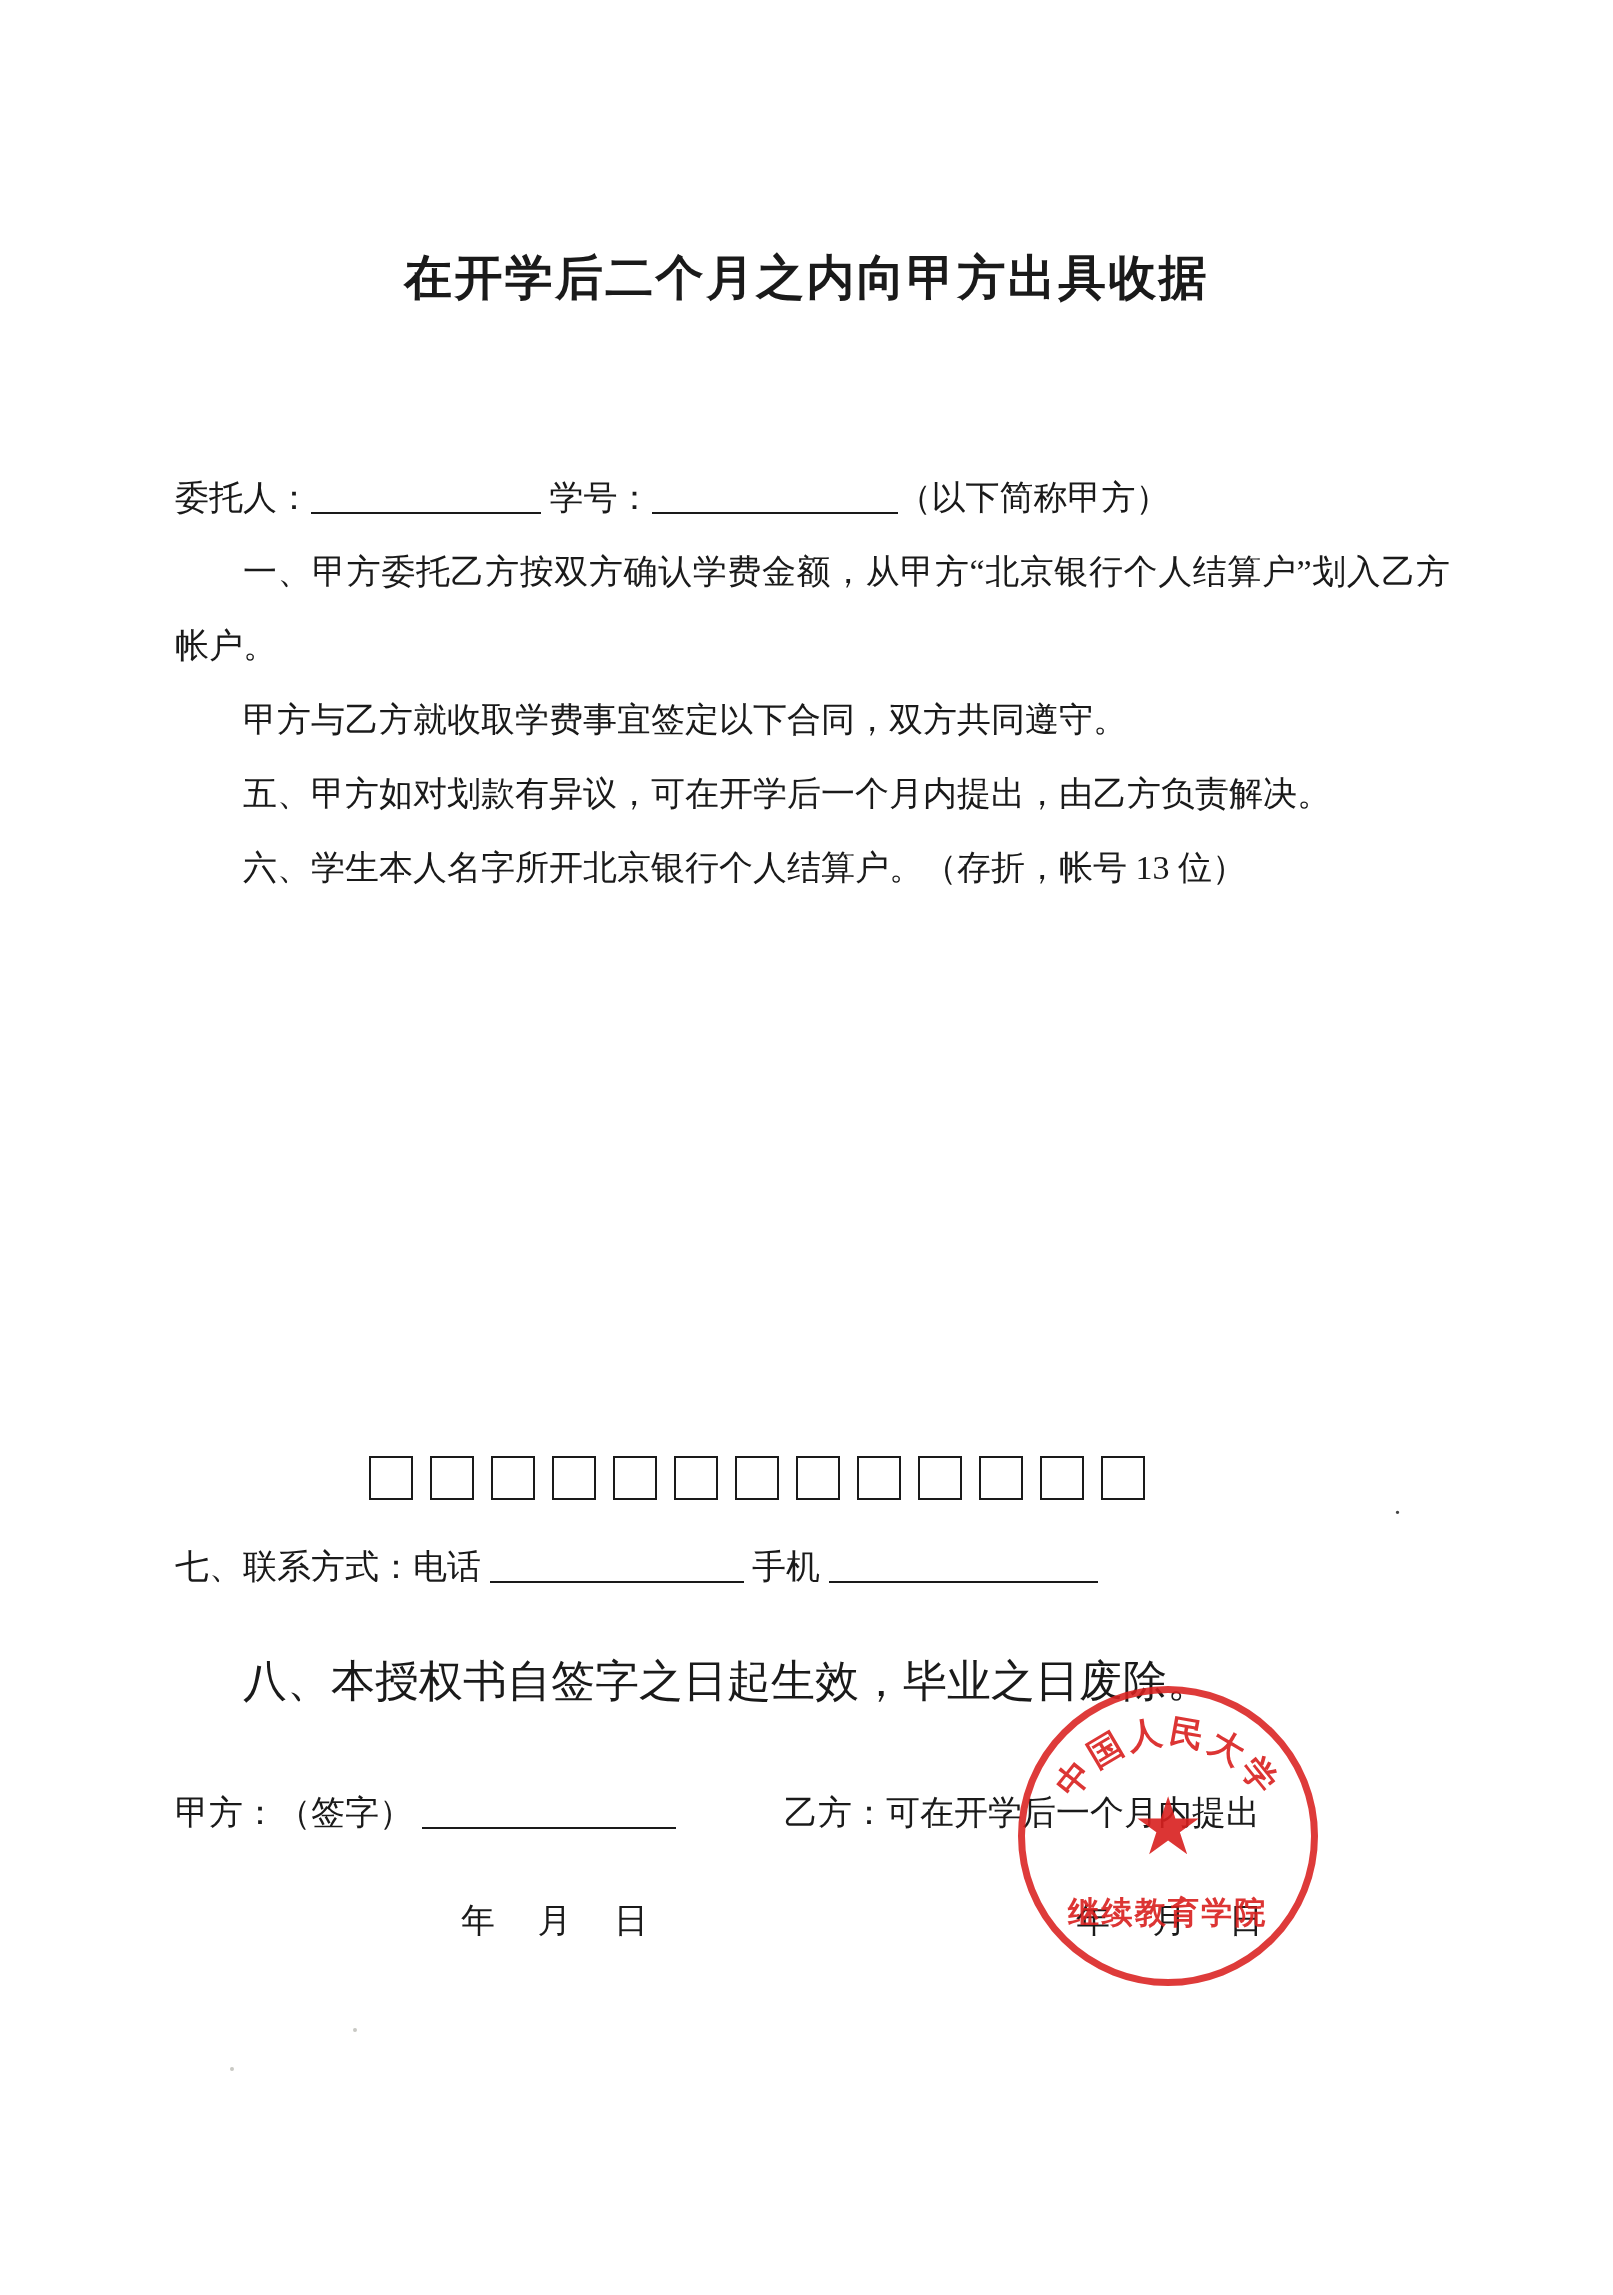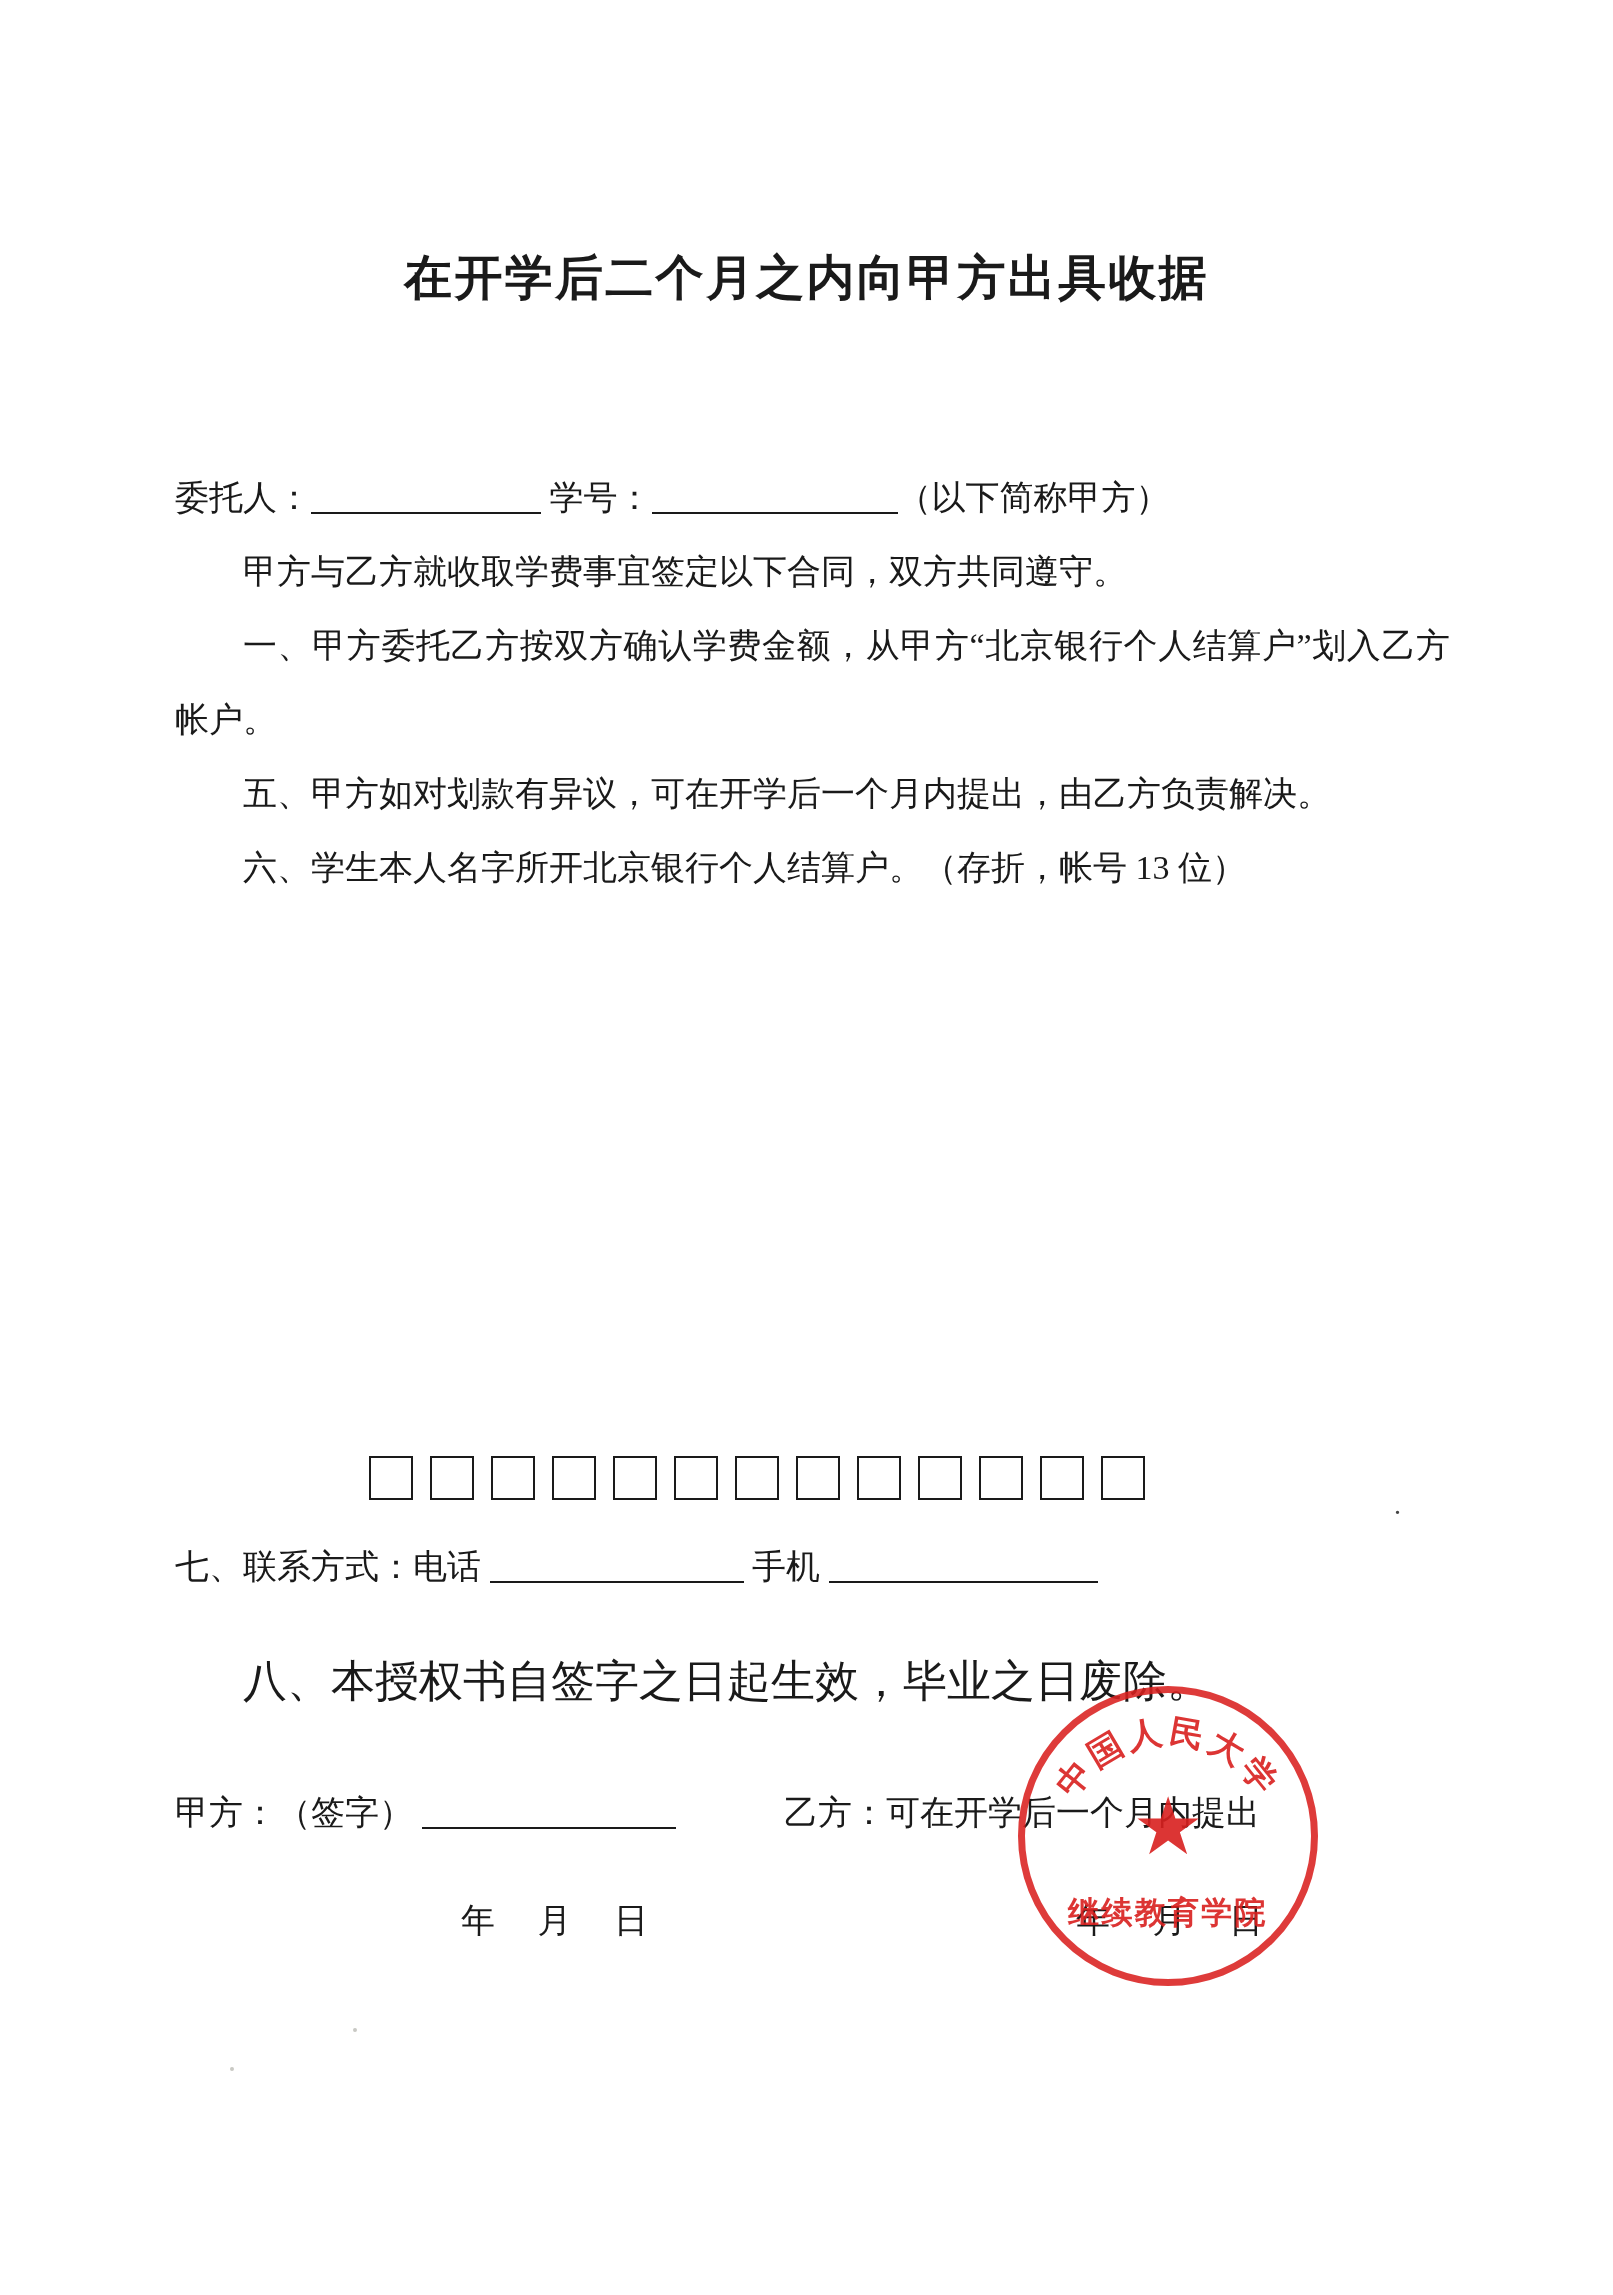--- a/index.html
+++ b/index.html
@@ -201,23 +201,23 @@
     <div class="doc-title">在开学后二个月之内向甲方出具收据</div>
 
     <div class="body-block">
 
       <div class="line">
         <span>委托人：</span><span class="fill fill-w1"></span>
         <span>学号：</span><span class="fill fill-w2"></span><span>（以下简称甲方）</span>
       </div>
 
 
+      <div class="para wrap">一、甲方委托乙方按双方确认学费金额，从甲方“北京银行个人结算户”划入乙方帐户。</div>
+
       <div class="para">甲方与乙方就收取学费事宜签定以下合同，双方共同遵守。</div>
-
-      <div class="para wrap">一、甲方委托乙方按双方确认学费金额，从甲方“北京银行个人结算户”划入乙方帐户。</div>
 
 
 
 
       <div class="para wrap">五、甲方如对划款有异议，可在开学后一个月内提出，由乙方负责解决。</div>
 
       <div class="para">六、学生本人名字所开北京银行个人结算户。（存折，帐号 13 位）</div>
     </div>
 
     <div class="boxes-row">

